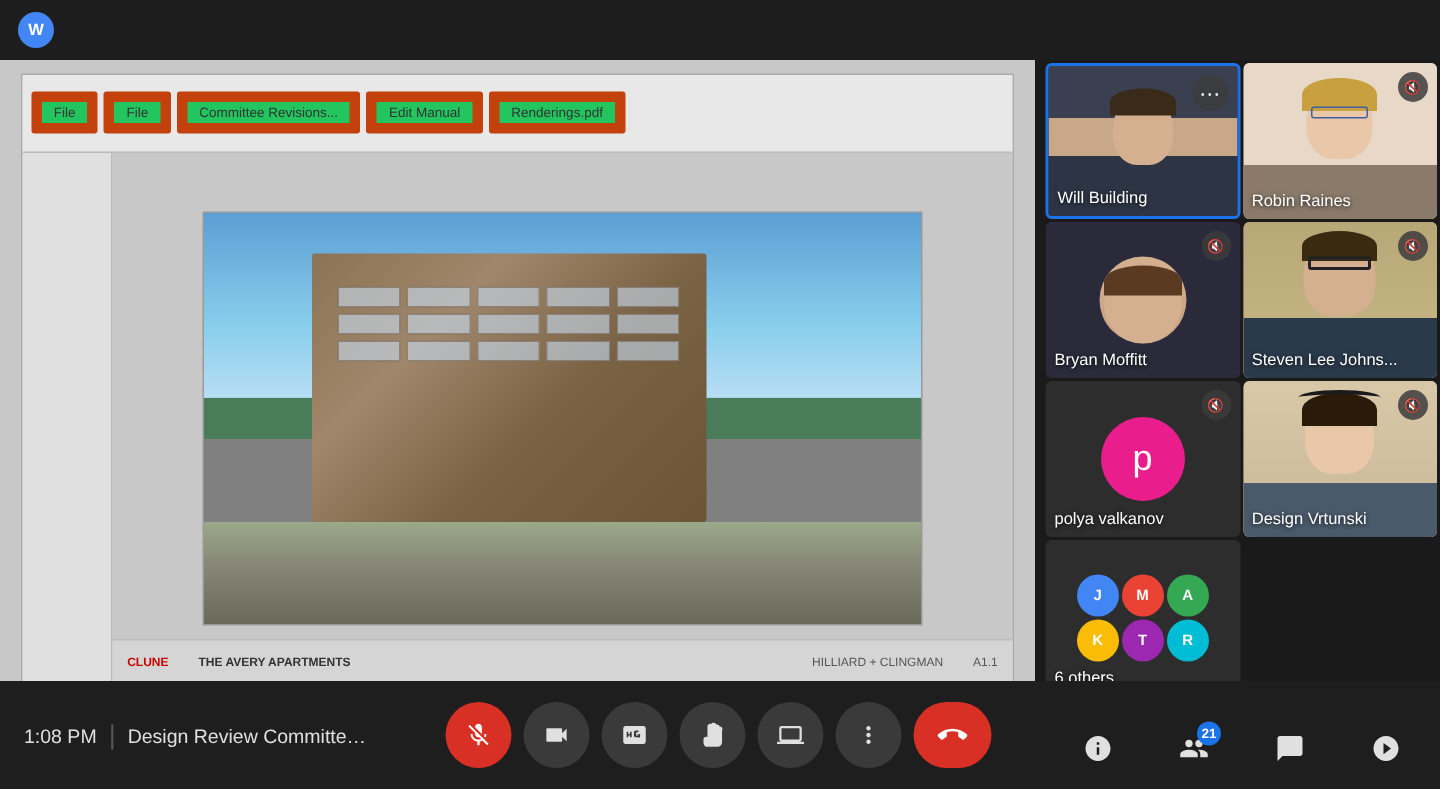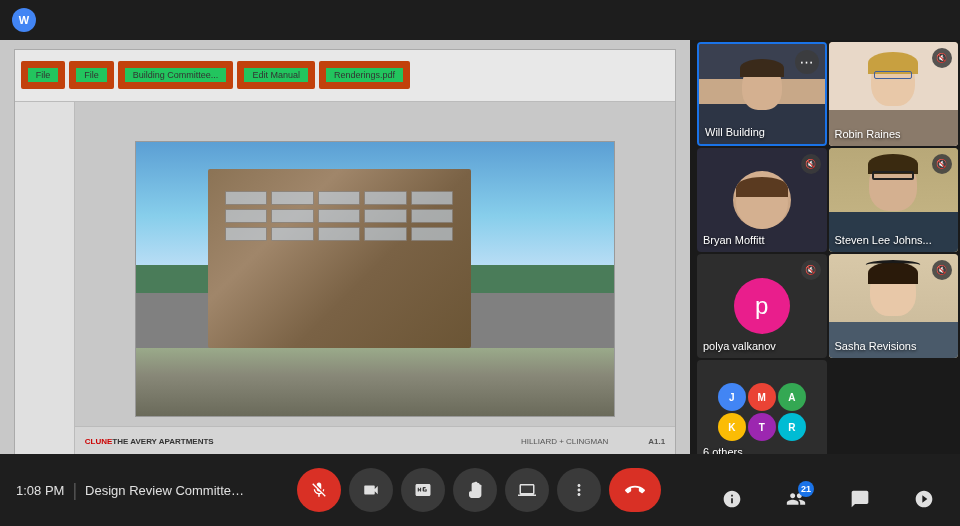--- a/index.html
+++ b/index.html
@@ -159,20 +159,21 @@
     
     #doc-footer {
       position: absolute;
       bottom: 0;
       left: 60px; right: 0;
       height: 30px;
       background: #d5d5d5;
       display: flex;
       align-items: center;
       padding: 0 10px;
+      gap: 20px;
       font-size: 8px;
       color: #555;
       border-top: 1px solid #bbb;
     }
 
     
     #participants-sidebar {
       position: absolute;
       top: 40px; right: 0;
       width: 265px;
@@ -415,21 +416,21 @@
   <div id="presenter-avatar">W</div>
 </div>
 
 <div id="main-area">
   <div id="shared-screen">
     <div id="doc-content">
 
       <div id="doc-toolbar">
         <div class="toolbar-tab">File</div>
         <div class="toolbar-tab">File</div>
-        <div class="toolbar-tab">Building Committee...</div>
+        <div class="toolbar-tab">Committee Revisions...</div>
         <div class="toolbar-tab">Edit Manual</div>
         <div class="toolbar-tab">Renderings.pdf</div>
       </div>
       <div id="doc-body">
         <div id="doc-sidebar-left"></div>
         <div id="doc-main">
 
           <div id="building-image">
             <div id="sky"></div>
 
@@ -455,21 +456,21 @@
             <div id="street"></div>
           </div>
         </div>
       </div>
 
       <div id="doc-footer">
         <span style="font-size:8px;font-weight:bold;color:#c00;">CLUNE</span>
         <span style="font-size:8px;font-weight:bold;color:#333;">THE AVERY APARTMENTS</span>
         <span style="flex:1;"></span>
         <span>HILLIARD + CLINGMAN</span>
-        <span style="font-weight:bold;margin-left:40px;">A1.1</span>
+        <span style="font-weight:normal;">A1.1</span>
       </div>
     </div>
   </div>
 </div>
 
 <div id="participants-sidebar">
 
   <div class="participant-tile" id="tile-will">
 
     <div style="width:100%;height:100%;background:linear-gradient(180deg,#3a4050 0%,#3a4050 35%,#c8a888 35%,#c8a888 60%,#2d3545 60%,#2d3545 100%);position:relative;">
@@ -532,21 +533,21 @@
   <div class="participant-tile" id="tile-sasha">
     <div style="width:100%;height:100%;background:linear-gradient(180deg,#d8c8a8 0%,#c8b898 100%);position:relative;">
       <div style="position:absolute;top:10%;left:50%;transform:translateX(-50%);width:46px;height:52px;background:#e8c8a8;border-radius:50% 50% 40% 40%;"></div>
 
       <div style="position:absolute;top:8%;left:50%;transform:translateX(-50%);width:50px;height:22px;background:#2a1a0a;border-radius:50% 50% 0 0;"></div>
 
       <div style="position:absolute;top:6%;left:50%;transform:translateX(-50%);width:55px;height:10px;border-top:3px solid #1a1a1a;border-radius:50% 50% 0 0;"></div>
       <div style="position:absolute;bottom:0;left:0;right:0;height:35%;background:#4a5a6a;"></div>
     </div>
     <div class="mute-icon">🔇</div>
-    <span class="participant-name">Sasha Revisions</span>
+    <span class="participant-name">Design Vrtunski</span>
   </div>
 
   <div class="participant-tile" id="tile-others">
     <div style="display:flex;flex-direction:column;align-items:center;justify-content:center;gap:6px;">
       <div class="others-grid">
         <div class="other-avatar" style="background:#4285f4;">J</div>
         <div class="other-avatar" style="background:#ea4335;">M</div>
         <div class="other-avatar" style="background:#34a853;">A</div>
         <div class="other-avatar" style="background:#fbbc05;">K</div>
         <div class="other-avatar" style="background:#9c27b0;">T</div>

